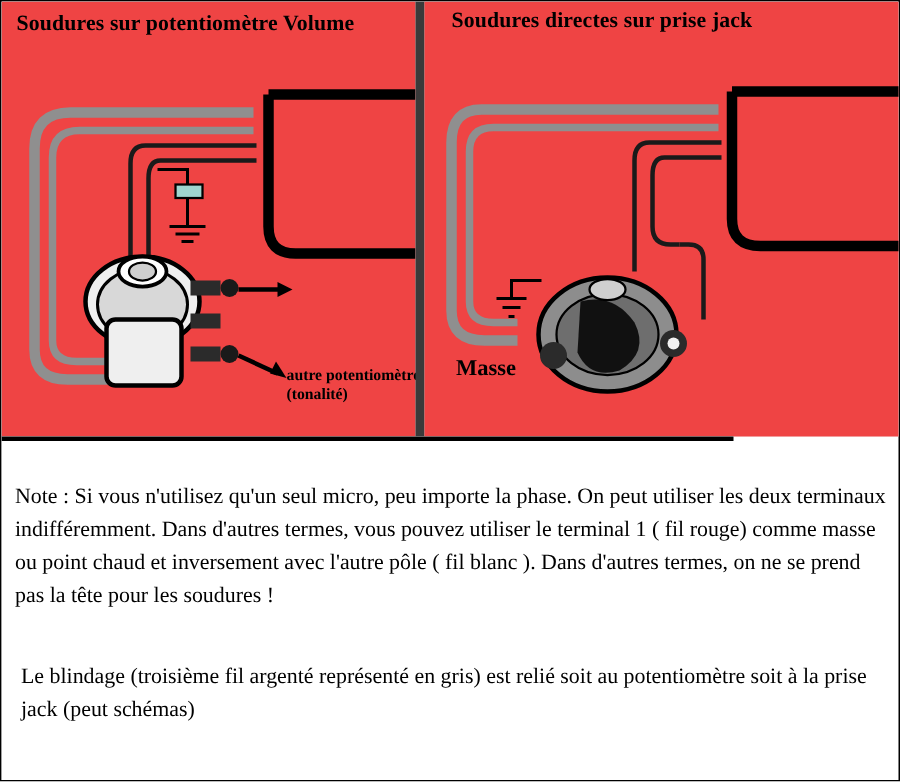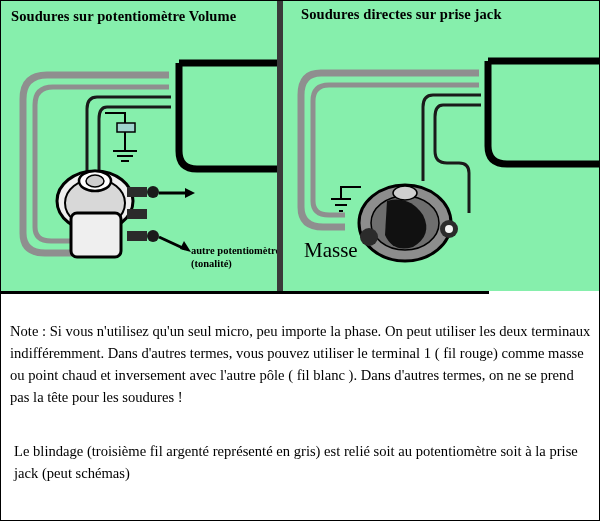--- a/index.html
+++ b/index.html
@@ -25,21 +25,21 @@
     left: 0;
     top: 0;
     width: 600px;
     height: 290px;
     background: #e9e9e9;
   }
   .panel {
     position: absolute;
     top: 0;
     height: 290px;
-    background: #86efac;
+    background: #ef4444;
   }
   .panel-left  { left: 0;   width: 276px; }
   .panel-right { left: 282px; width: 318px; }
   .panel-divider {
     position: absolute;
     left: 276px;
     top: 0;
     width: 6px;
     height: 290px;
     background: #3a3a3a;
@@ -66,21 +66,21 @@
     font-size: 12px; font-weight: bold; line-height: 14px;
     width: 86px;
   }
   .lbl-autre {
     left: 190px; top: 243px;
     font-size: 10.5px; font-weight: bold; line-height: 13px;
     width: 100px;
   }
   .lbl-masse {
     left: 303px; top: 237px;
-    font-size: 21px; font-weight: normal;
+    font-size: 15px; font-weight: bold;
   }
   .lbl-point-chaud {
     left: 446px; top: 250px;
     font-size: 17px; font-weight: bold;
   }
 
   
   .note-area {
     position: absolute;
     left: 0;

